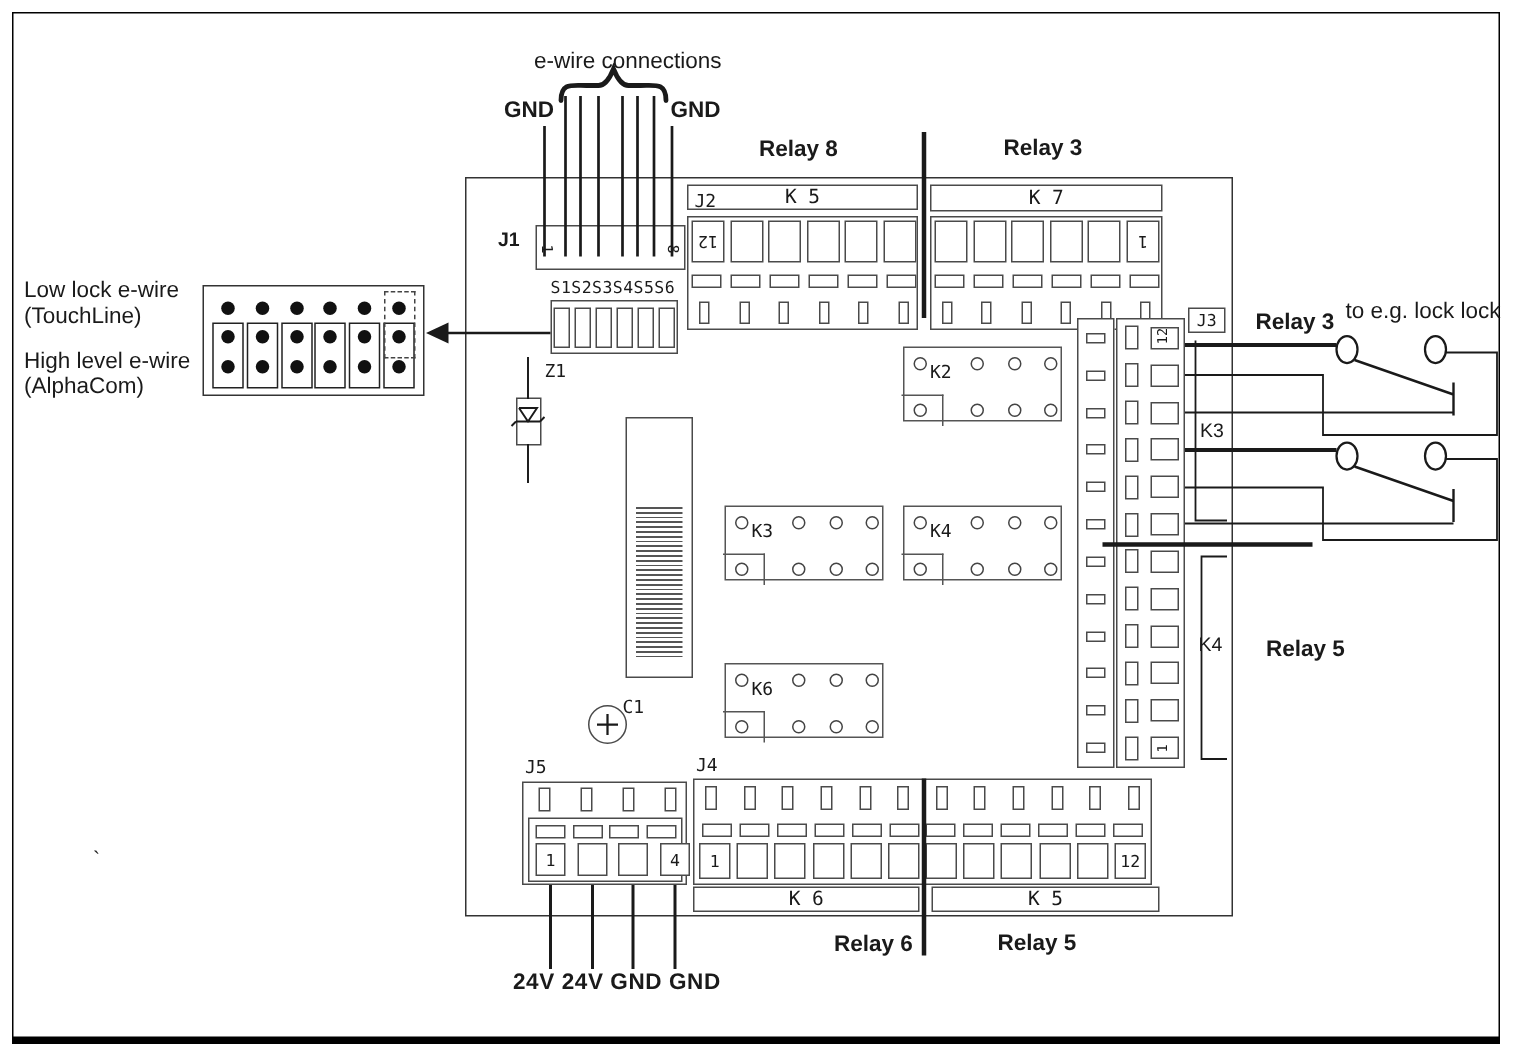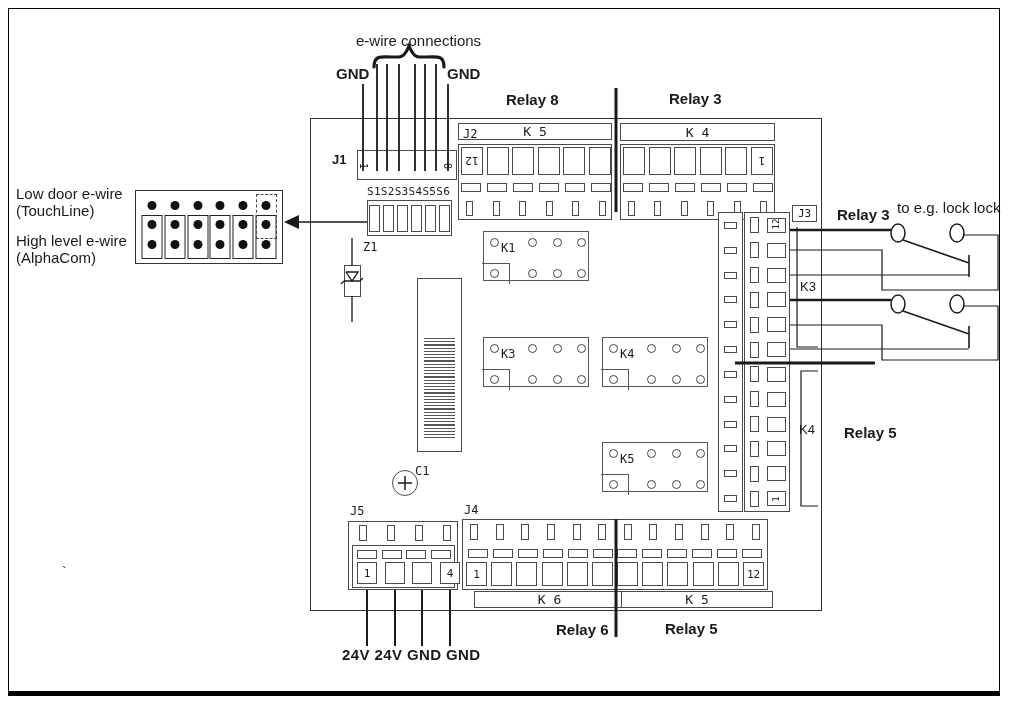--- a/index.html
+++ b/index.html
@@ -34,21 +34,21 @@
   .hatch{position:absolute;background:repeating-linear-gradient(to bottom,#555 0 1.2px,transparent 1.2px 3.2px)}
   #linework{position:absolute;left:0;top:0;z-index:5;pointer-events:none}
 </style>
 </head>
 <body>
 
 <div id="stage">
 
   <div style="position:absolute;left:8px;top:8px;width:992px;height:688px;border:1.5px solid #000;border-bottom-width:5px;z-index:1"></div>
 
-  <div class="t f15" style="left:16px;top:186px">Low door e-wire</div>
+  <div class="t f15" style="left:16px;top:186px">Low lock e-wire</div>
   <div class="t f15" style="left:16px;top:203px">(TouchLine)</div>
   <div class="t f15" style="left:16px;top:233px">High level e-wire</div>
   <div class="t f15" style="left:16px;top:250px">(AlphaCom)</div>
 
   <div id="pinblock">
     <div class="pb-col">
       <span class="pb-dot d1"></span>
       <span class="pb-dot d2"></span>
       <span class="pb-dot d3"></span>
       <span class="pb-jumper"></span>
@@ -141,21 +141,21 @@
     <i class="cell" style="width:7px;height:15px;border-width:1.2px"></i>
   <i class="cell" style="width:7px;height:15px;border-width:1.2px"></i>
       <i class="cell" style="width:7px;height:15px;border-width:1.2px"></i>
       <i class="cell" style="width:7px;height:15px;border-width:1.2px"></i>
       <i class="cell" style="width:7px;height:15px;border-width:1.2px"></i>
       <i class="cell" style="width:7px;height:15px;border-width:1.2px"></i>
     </div>
   <span class="tl rot180 f11" style="left:461px;top:147px;width:22px;height:28px">12</span>
 
   <div class="bar" style="left:620px;top:123px;width:155px;height:18px">
-    <span class="mono f13">K 4</span>
+    <span class="mono f13">K 7</span>
   </div>
   <div class="bx" style="left:620px;top:144px;width:155px;height:76px;border-width:1px;z-index:1"></div>
   <div class="row" style="left:623px;top:147px;width:150px">
     <i class="cell" style="width:22px;height:28px"></i>
   <i class="cell" style="width:22px;height:28px"></i>
       <i class="cell" style="width:22px;height:28px"></i>
       <i class="cell" style="width:22px;height:28px"></i>
       <i class="cell" style="width:22px;height:28px"></i>
       <i class="cell" style="width:22px;height:28px"></i>
     </div>
@@ -170,22 +170,22 @@
   <div class="row" style="left:628px;top:201px;width:139px">
     <i class="cell" style="width:7px;height:15px;border-width:1.2px"></i>
   <i class="cell" style="width:7px;height:15px;border-width:1.2px"></i>
       <i class="cell" style="width:7px;height:15px;border-width:1.2px"></i>
       <i class="cell" style="width:7px;height:15px;border-width:1.2px"></i>
       <i class="cell" style="width:7px;height:15px;border-width:1.2px"></i>
       <i class="cell" style="width:7px;height:15px;border-width:1.2px"></i>
     </div>
   <span class="tl rot180 f11" style="left:751px;top:147px;width:22px;height:28px">1</span>
 
-  <div class="relay-ic" style="left:483px;top:231px">
-    <span class="ic-label">K1</span>
+  <div class="relay-ic" style="left:602px;top:231px">
+    <span class="ic-label">K2</span>
     <span class="notch"></span>
   <i class="pin-circle" style="left: 6px; top: 6px;"></i>
       <i class="pin-circle" style="left: 6px; top: 37px;"></i>
       <i class="pin-circle" style="left: 44px; top: 6px;"></i>
       <i class="pin-circle" style="left: 44px; top: 37px;"></i>
       <i class="pin-circle" style="left: 69px; top: 6px;"></i>
       <i class="pin-circle" style="left: 69px; top: 37px;"></i>
       <i class="pin-circle" style="left: 93px; top: 6px;"></i>
       <i class="pin-circle" style="left: 93px; top: 37px;"></i>
     </div>
@@ -206,22 +206,22 @@
     <span class="notch"></span>
   <i class="pin-circle" style="left: 6px; top: 6px;"></i>
       <i class="pin-circle" style="left: 6px; top: 37px;"></i>
       <i class="pin-circle" style="left: 44px; top: 6px;"></i>
       <i class="pin-circle" style="left: 44px; top: 37px;"></i>
       <i class="pin-circle" style="left: 69px; top: 6px;"></i>
       <i class="pin-circle" style="left: 69px; top: 37px;"></i>
       <i class="pin-circle" style="left: 93px; top: 6px;"></i>
       <i class="pin-circle" style="left: 93px; top: 37px;"></i>
     </div>
-  <div class="relay-ic" style="left:602px;top:442px">
-    <span class="ic-label">K5</span>
+  <div class="relay-ic" style="left:483px;top:442px">
+    <span class="ic-label">K6</span>
     <span class="notch"></span>
   <i class="pin-circle" style="left: 6px; top: 6px;"></i>
       <i class="pin-circle" style="left: 6px; top: 37px;"></i>
       <i class="pin-circle" style="left: 44px; top: 6px;"></i>
       <i class="pin-circle" style="left: 44px; top: 37px;"></i>
       <i class="pin-circle" style="left: 69px; top: 6px;"></i>
       <i class="pin-circle" style="left: 69px; top: 37px;"></i>
       <i class="pin-circle" style="left: 93px; top: 6px;"></i>
       <i class="pin-circle" style="left: 93px; top: 37px;"></i>
     </div>
@@ -345,21 +345,21 @@
       <i class="cell" style="width:21px;height:24px"></i>
       <i class="cell" style="width:21px;height:24px"></i>
       <i class="cell" style="width:21px;height:24px"></i>
       <i class="cell" style="width:21px;height:24px"></i>
       <i class="cell" style="width:21px;height:24px"></i>
       <i class="cell" style="width:21px;height:24px"></i>
       <i class="cell" style="width:21px;height:24px"></i>
     </div>
   <span class="tl f11" style="left:466px;top:562px;width:21px;height:24px">1</span>
   <span class="tl f11" style="left:743px;top:562px;width:21px;height:24px">12</span>
-  <div class="bar" style="left:474px;top:591px;width:151px;height:17px">
+  <div class="bar" style="left:462px;top:591px;width:151px;height:17px">
     <span class="mono f13">K 6</span>
   </div>
   <div class="bar" style="left:621px;top:591px;width:152px;height:17px">
     <span class="mono f13">K 5</span>
   </div>
 
   <div class="t mono f12" style="left:350px;top:505px">J5</div>
   <div class="bx" style="left:348px;top:521px;width:110px;height:69px;z-index:1"></div>
   <div class="row" style="left:359px;top:525px;width:92px">
     <i class="cell" style="width:8px;height:16px;border-width:1.2px"></i>

